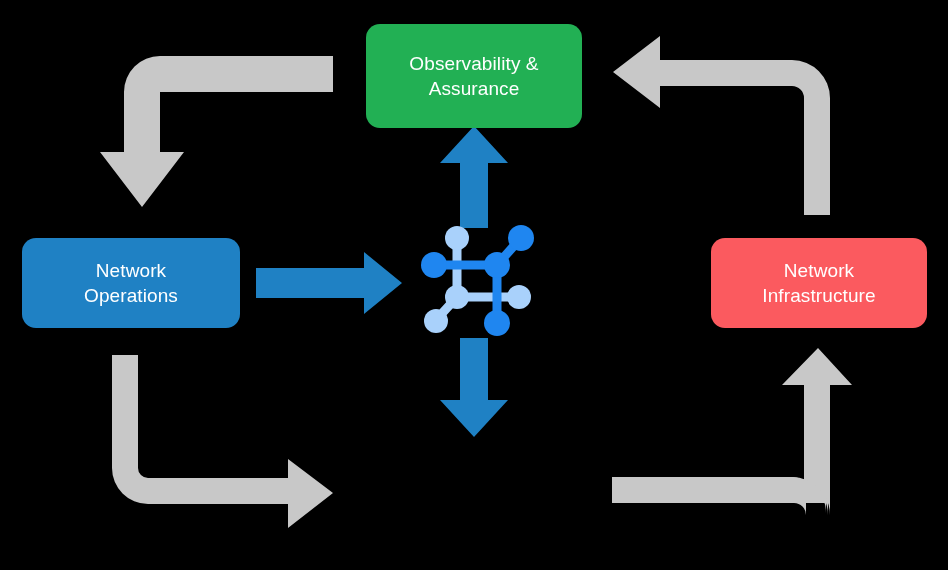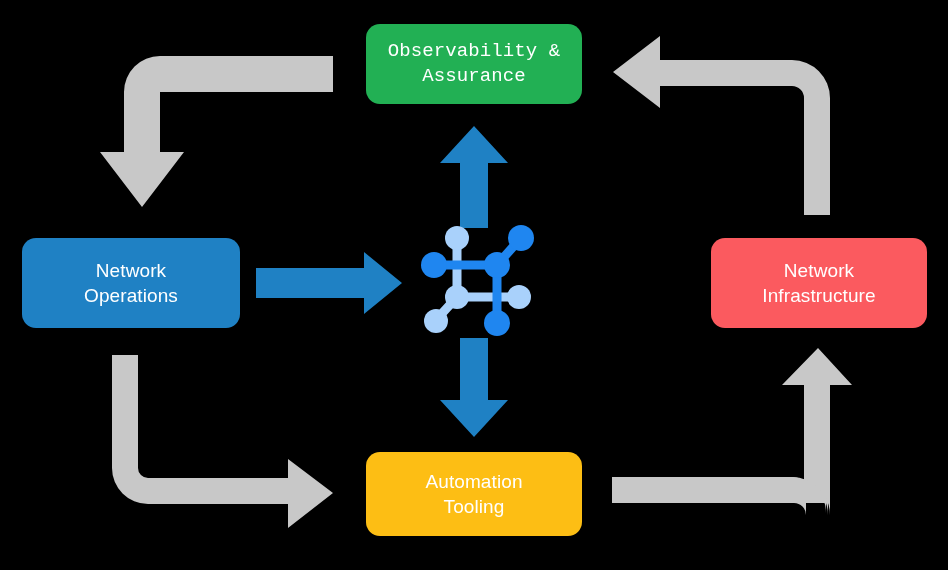--- a/index.html
+++ b/index.html
@@ -32,21 +32,21 @@
     line-height: 1.32;
     font-weight: 400;
     letter-spacing: 0.1px;
     box-sizing: border-box;
     padding: 4px 10px;
     white-space: pre-line;
   }
 
   #box-observability {
     left: 366px;  top: 24px;
-    width: 216px; height: 80px; font-family: Liberation Mono, monospace;
+    width: 216px; height: 104px;
   }
   #box-operations {
     left: 22px;   top: 238px;
     width: 218px; height: 90px;
     border-top-left-radius: 14px;
     border-bottom-left-radius: 14px;
   }
   #box-infrastructure {
     left: 711px;  top: 238px;
     width: 216px; height: 90px;
@@ -155,18 +155,14 @@
   <div id="box-operations" class="node-box" style="background:#1f81c4;">
     <span>Network
 Operations</span>
   </div>
 
   <div id="box-infrastructure" class="node-box" style="background:#fb5a5f;">
     <span>Network
 Infrastructure</span>
   </div>
 
-  <div id="box-automation" class="node-box" style="background:#fdbe14;">
-    <span>Automation
-Tooling</span>
-  </div>
 
 </div>
 
 </body></html>

